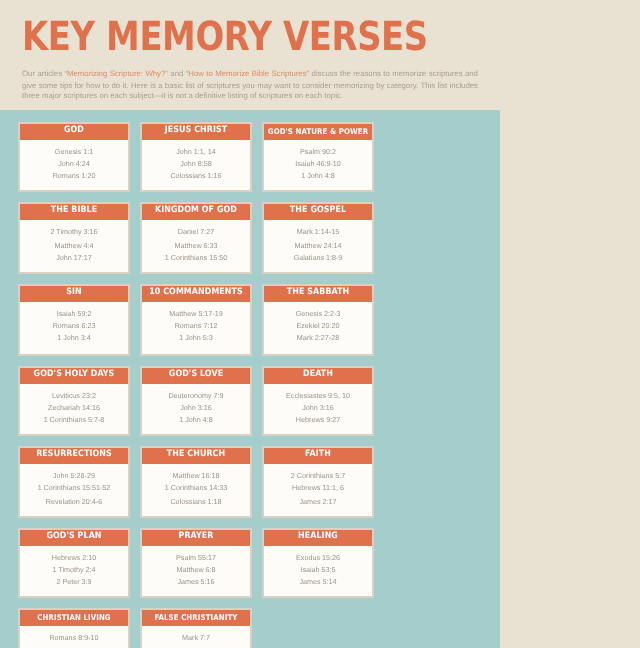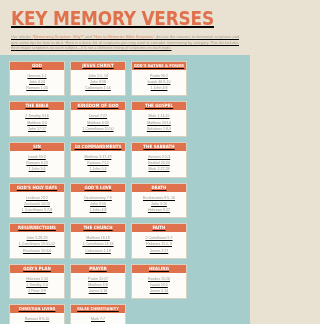--- a/index.html
+++ b/index.html
@@ -8,21 +8,20 @@
     background: #e9e1d2;
     font-family: "Liberation Sans", sans-serif;
     overflow: hidden;
   }
   #page {
     position: relative;
     width: 250px; height: 232px;
     background: #14b8a6;
     display: flex;
     flex-direction: column;
-    text-decoration: underline;
   }
 
   
   .header {
     padding: 8px 11px 4px 11px;
     background: #e9e1d2;
   }
   .title {
     font-family: "DejaVu Sans Condensed", "Liberation Sans Narrow", "Liberation Sans", sans-serif;
     font-weight: 700;

